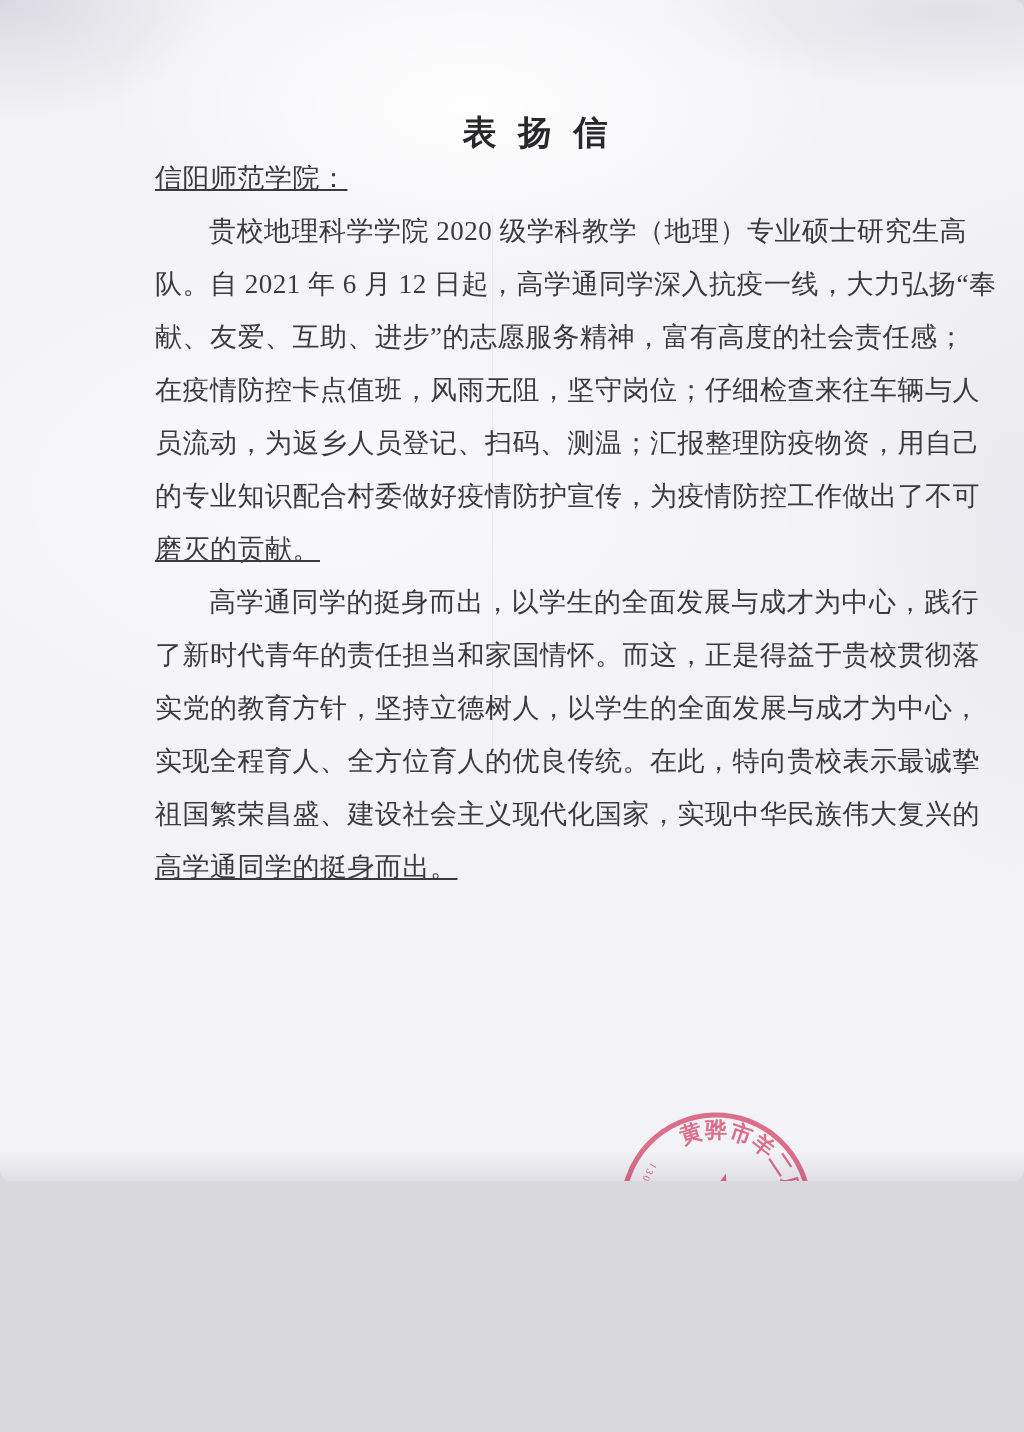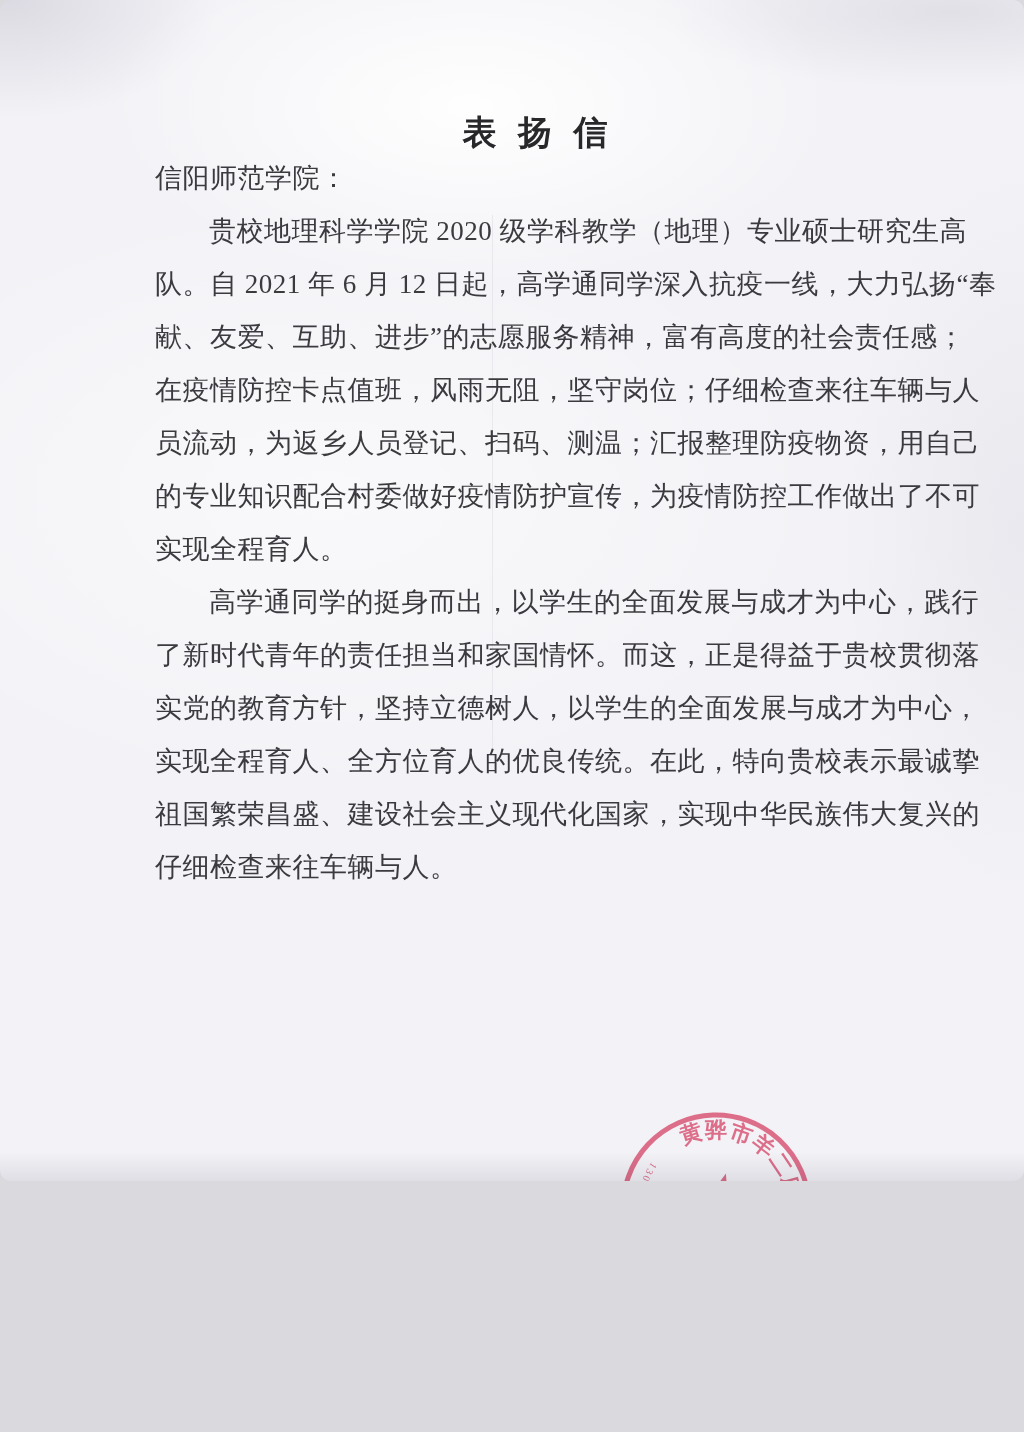--- a/index.html
+++ b/index.html
@@ -34,21 +34,21 @@
   .body {
     position:absolute; top:152px; left:155px; width:714px;
     font-size:27px; line-height:53px;
     letter-spacing:0.5px;
   }
   .body .line {
     height:53px; white-space:nowrap;
     text-align:justify; text-align-last:justify;
   }
   .body .line.short, .body .line.salutation {
-    text-align:right; text-align-last:left;
+    text-align:right; text-align-last:left;text-decoration:underline;
   }
   .body .line.indent { text-indent:2em; }
   .signature {
     position:absolute; top:1184px; left:540px; width:320px;
     text-align:center; color:#3b3a3e;
   }
   .sig-name { font-size:24px; line-height:34px; letter-spacing:0; white-space:nowrap; }
   .sig-date { font-size:18px; line-height:34px; margin-top:8px; white-space:nowrap; }
   .seal {
     position:absolute; left:611px; top:1103px; width:210px; height:210px;
@@ -71,27 +71,27 @@
   <div class="title">表 扬 信</div>
 
   <div class="body">
     <div class="line salutation">信阳师范学院：</div>
     <div class="line indent">贵校地理科学学院 2020 级学科教学（地理）专业硕士研究生高</div>
     <div class="line">队。自 2021 年 6 月 12 日起，高学通同学深入抗疫一线，大力弘扬“奉</div>
     <div class="line">献、友爱、互助、进步”的志愿服务精神，富有高度的社会责任感；</div>
     <div class="line">在疫情防控卡点值班，风雨无阻，坚守岗位；仔细检查来往车辆与人</div>
     <div class="line">员流动，为返乡人员登记、扫码、测温；汇报整理防疫物资，用自己</div>
     <div class="line">的专业知识配合村委做好疫情防护宣传，为疫情防控工作做出了不可</div>
-    <div class="line short">实现全程育人。</div>
+    <div class="line short">磨灭的贡献。</div>
     <div class="line indent">高学通同学的挺身而出，以学生的全面发展与成才为中心，践行</div>
     <div class="line">了新时代青年的责任担当和家国情怀。而这，正是得益于贵校贯彻落</div>
     <div class="line">实党的教育方针，坚持立德树人，以学生的全面发展与成才为中心，</div>
     <div class="line">实现全程育人、全方位育人的优良传统。在此，特向贵校表示最诚挚</div>
     <div class="line">祖国繁荣昌盛、建设社会主义现代化国家，实现中华民族伟大复兴的</div>
-    <div class="line short">仔细检查来往车辆与人。</div>
+    <div class="line short">高学通同学的挺身而出。</div>
   </div>
 
   <div class="signature">
     <div class="sig-name">黄骅市羊二庄回族镇人民政府</div>
     <div class="sig-date">2021 年 8 月 27 日</div>
   </div>
 
   <svg class="seal" viewBox="0 0 210 210" xmlns="http://www.w3.org/2000/svg">
     <defs>
       <path id="ringPath" d="M 46.9 145.8 A 71 71 0 1 1 163.1 145.8" fill="none"></path>

